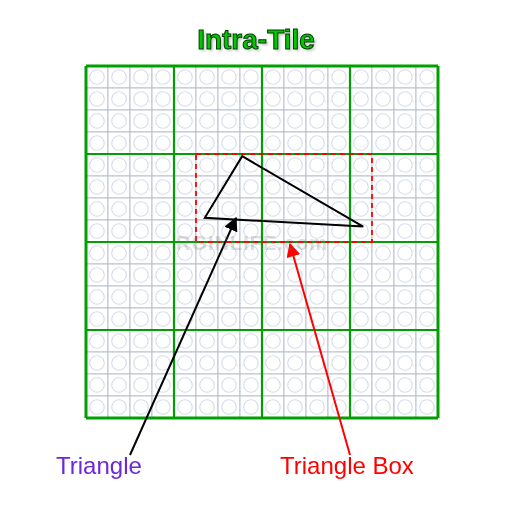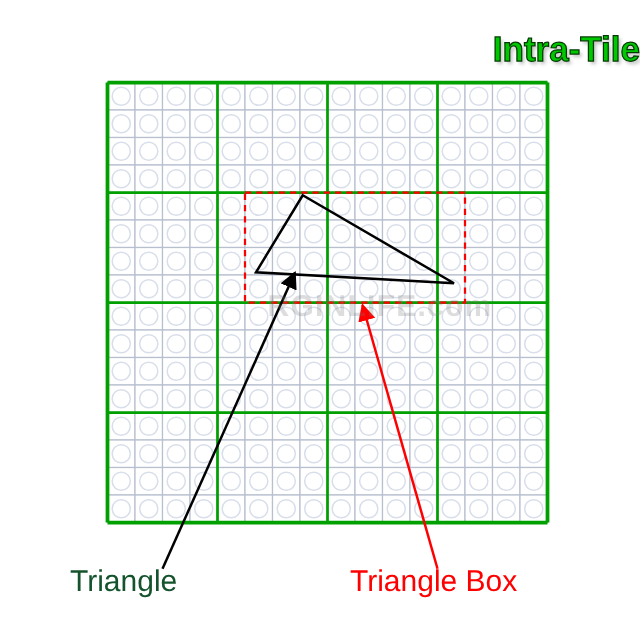--- a/index.html
+++ b/index.html
@@ -7,41 +7,40 @@
     width: 512px;
     height: 512px;
     background: #ffffff;
     font-family: Arial, Helvetica, sans-serif;
     position: relative;
     overflow: hidden;
   }
   .title {
     position: absolute;
     left: 0; right: 0;
-    text-align: right;
+    text-align: center;
     font-weight: bold;
     font-size: 28px;
     color: #00c800;
     -webkit-text-stroke: 1px #003800;
     text-shadow: 2px 2px 3px rgba(0,0,0,0.25);
   }
   .label {
     position: absolute;
     font-size: 24px;
   }
-  .black { color: #14532d; }
+  .black { color: #6d28d9; }
   .red { color: #ff0000; }
   .watermark {
     position: absolute;
-    font-size: 24px;
+    font-size: 20px;
     font-weight: bold;
     color: rgba(120,120,120,0.25);
     letter-spacing: 1px;
     pointer-events: none;
-    margin-left: 38px;
   }
   svg { position: absolute; left: 0; top: 0; }
 </style>
 </head>
 <body>
 
 <svg width="512" height="512" viewBox="0 0 512 512">
   <defs>
     <marker id="ah-black" viewBox="0 0 10 10" refX="9" refY="5" markerWidth="7" markerHeight="7" orient="auto-start-reverse">
       <path d="M 0 0 L 10 5 L 0 10 z" fill="#000"></path>

